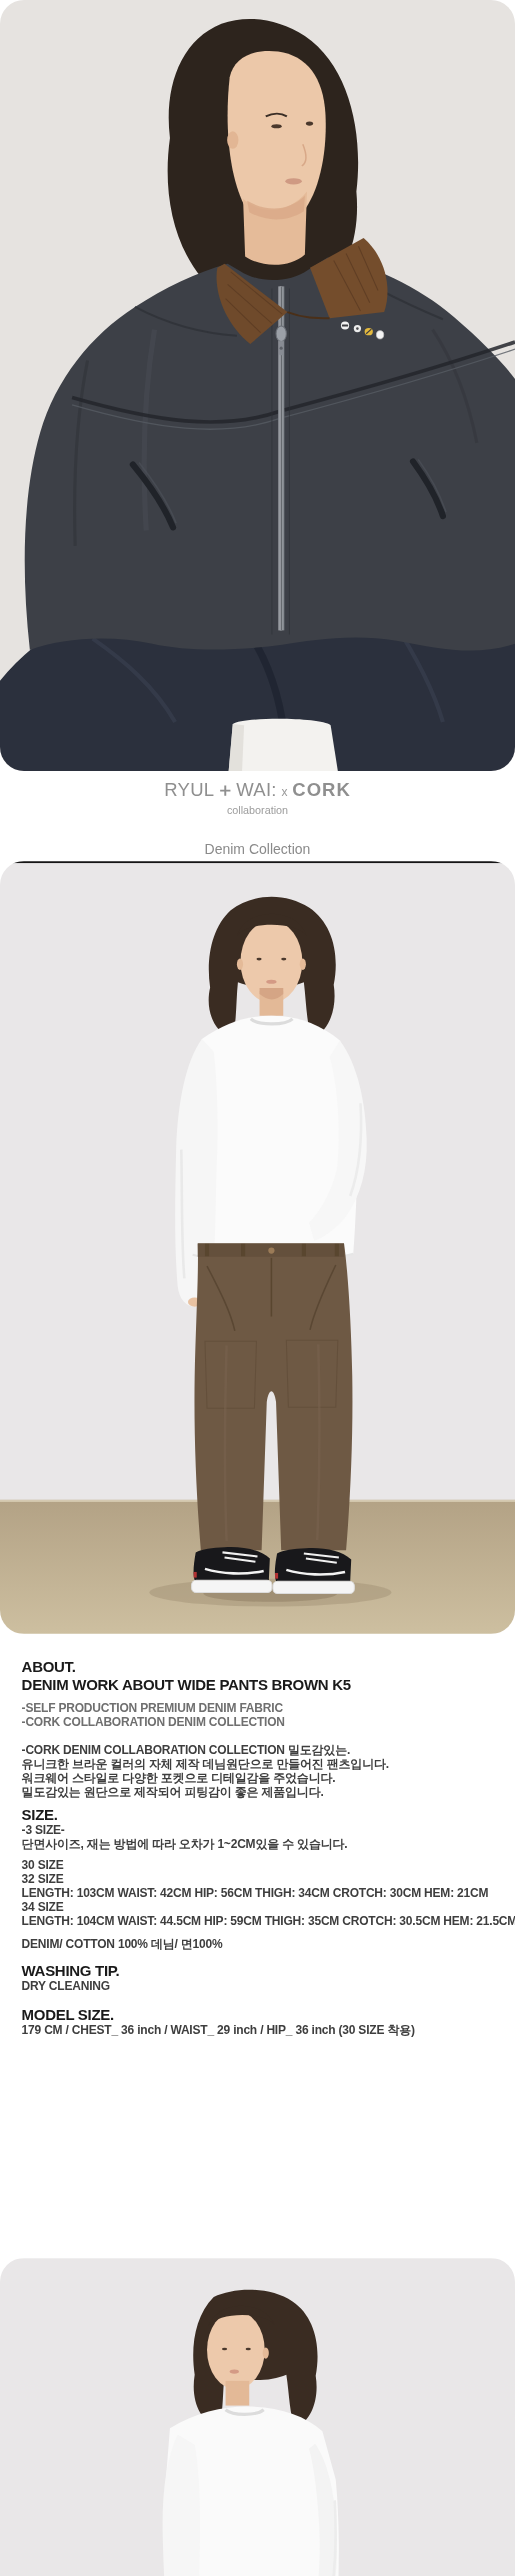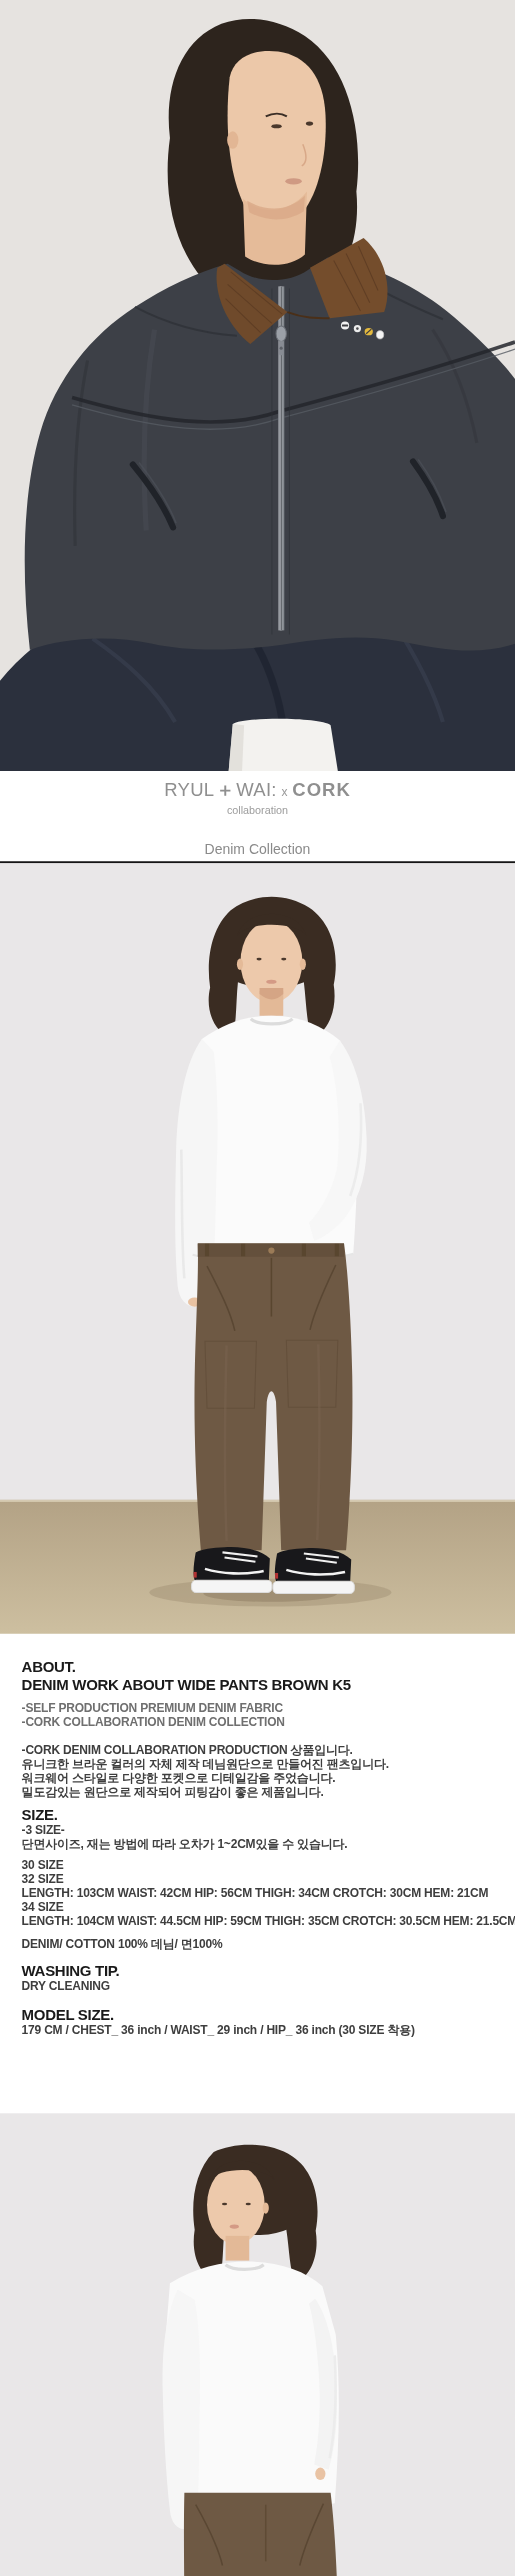--- a/index.html
+++ b/index.html
@@ -1,32 +1,32 @@
 <!DOCTYPE html>
 <html style="font-size:8.2px"><head>
 <meta charset="utf-8">
 <style>
   html,body{margin:0;padding:0;background:#ffffff;}
   body{font-family:"Liberation Sans", sans-serif;}
   .page{width:515px;margin:0 auto;background:#ffffff;}
-  section{position:relative;overflow:hidden;}
+  section{position:relative;overflow:hidden;border-radius:24px;}
   .photo svg{display:block;}
 
   
   .brand{height:90px;box-sizing:border-box;padding-top:6.7px;text-align:center;background:#ffffff;}
   .brand-title{font-size:18.5px;line-height:24px;color:#8f8f8f;letter-spacing:0.3px;}
   .brand-title .lt{font-weight:400;}
   .brand-title .plus{font-weight:700;margin:0 1.5px;}
   .brand-title .xsep{font-size:12px;color:#9a9a9a;margin:0 4.6px;font-weight:400;}
   .brand-title .cork{font-weight:700;letter-spacing:1px;}
   .brand-sub{font-size:10.8px;line-height:13.4px;color:#9c9c9c;margin-top:0.5px;}
   .brand-col{font-size:14px;line-height:16.5px;color:#8a8a8a;margin-top:23px;}
 
   
-  .info{height:479px;box-sizing:border-box;padding:24px 10.3px 0 21.6px;background:#ffffff;}
+  .info{height:624px;box-sizing:border-box;padding:24px 10.3px 0 21.6px;background:#ffffff;}
   .t-h{font-size:15px;font-weight:700;line-height:17.5px;color:#1a1a1a;letter-spacing:-0.3px;white-space:nowrap;}
   .t-b{font-size:12px;font-weight:700;line-height:14px;color:#3e3e3e;letter-spacing:-0.2px;white-space:nowrap;}
   .t-g{font-size:12px;font-weight:700;line-height:14px;color:#6f6f6f;letter-spacing:-0.2px;white-space:nowrap;}
   .sp14{height:7.2px;}.sp16{height:8.2px;}.sp22{height:11.3px;}.sp24{height:12.4px;}.sp26{height:13.4px;}
 </style>
 </head>
 <body>
 
 <div class="page">
 
@@ -186,21 +186,21 @@
     </svg>
   </section>
 
   <section class="info">
     <div class="t-h">ABOUT.</div>
     <div class="t-h">DENIM WORK ABOUT WIDE PANTS BROWN K5</div>
     <div class="sp16"></div>
     <div class="t-g">-SELF PRODUCTION PREMIUM DENIM FABRIC</div>
     <div class="t-g">-CORK COLLABORATION DENIM COLLECTION</div>
     <div class="sp26"></div>
-    <div class="t-b">-CORK DENIM COLLABORATION PRODUCTION 상품입니다.</div>
+    <div class="t-b">-CORK DENIM COLLABORATION COLLECTION 밀도감있는.</div>
     <div class="t-b">유니크한 브라운 컬러의 자체 제작 데님원단으로 만들어진 팬츠입니다.</div>
     <div class="t-b">워크웨어 스타일로 다양한 포켓으로 디테일감을 주었습니다.</div>
     <div class="t-b">밀도감있는 원단으로 제작되어 피팅감이 좋은 제품입니다.</div>
     <div class="sp14"></div>
     <div class="t-h">SIZE.</div>
     <div class="t-b">-3 SIZE-</div>
     <div class="t-b">단면사이즈, 재는 방법에 따라 오차가 1~2CM있을 수 있습니다.</div>
     <div class="sp14"></div>
     <div class="t-b">30 SIZE</div>
     <div class="t-b">32 SIZE</div>

